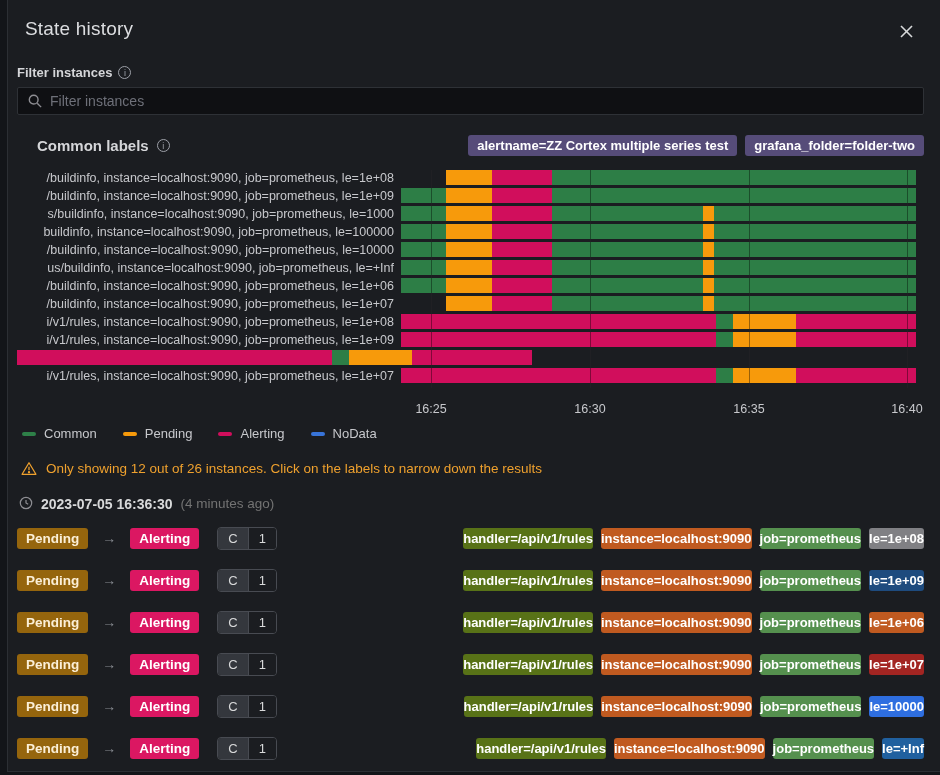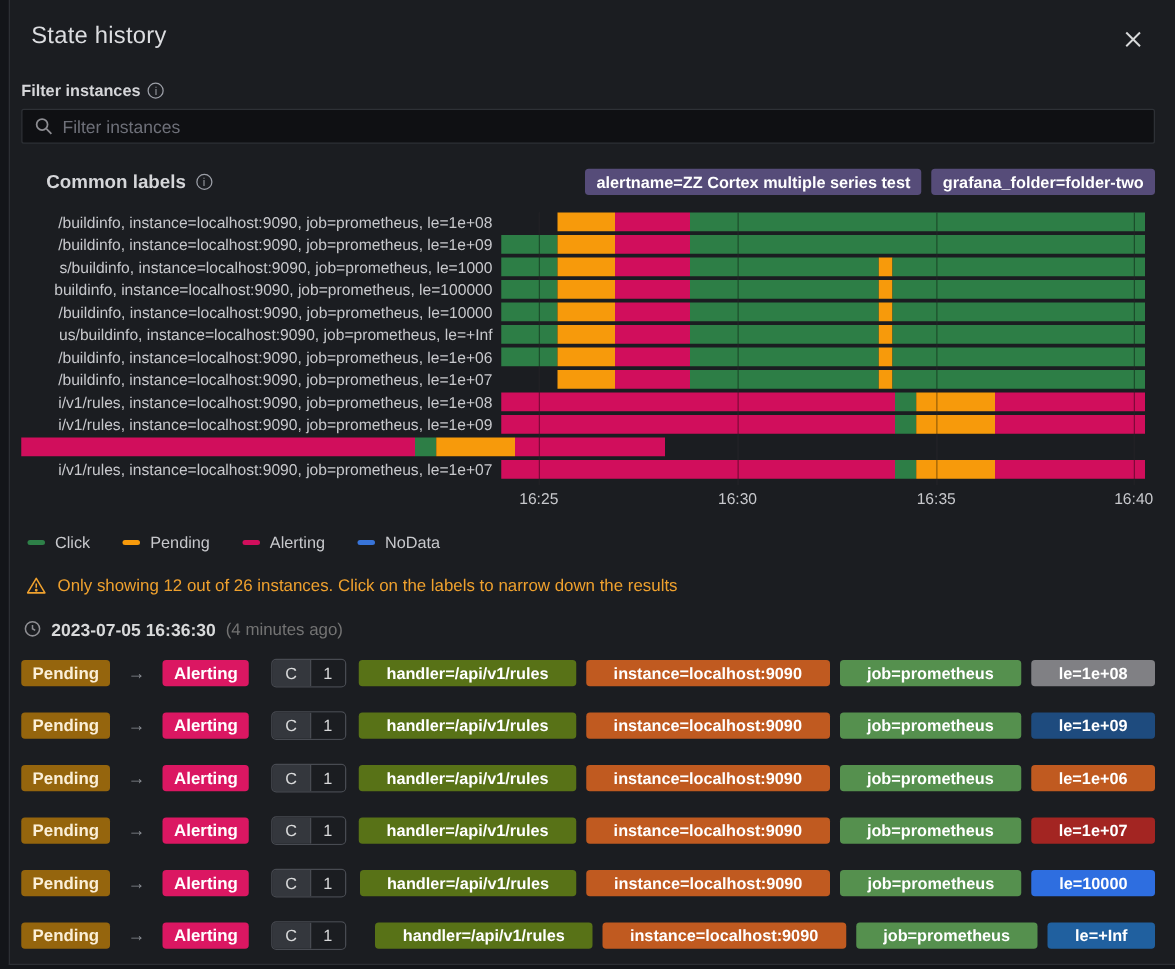--- a/index.html
+++ b/index.html
@@ -56,21 +56,21 @@
     font-size:12.5px; color:#C7C8CC; white-space:nowrap;
   }
   .c-bar { flex:0 0 515px; display:flex; position:relative; z-index:1; }
   .seg { height:100%; display:block; }
   .gridlines { position:absolute; left:384px; width:515px; top:0; height:213px; pointer-events:none; }
   .gridlines.under { z-index:0; }
   .gridlines.over  { z-index:2; }
   .gl { position:absolute; top:0; bottom:-5px; width:1px; }
   .gridlines.under .gl { background:rgba(204,204,220,0.14); }
   .gridlines.over  .gl { background:rgba(0,0,0,0.38); }
-  .x-axis { position:absolute; left:384px; width:515px; top:222px; height:18px; z-index:1; }
+  .x-axis { position:absolute; left:384px; width:515px; top:232px; height:18px; z-index:1; }
   .x-tick { position:absolute; transform:translateX(-50%); font-size:12.5px; color:#C7C8CC; white-space:nowrap; }
 
   .legend { display:flex; align-items:center; gap:26px; margin-left:5px; margin-bottom:20px; }
   .legend-item { display:flex; align-items:center; gap:8px; font-size:13px; color:#C7C8CC; cursor:pointer; }
   .legend-swatch { width:14px; height:4px; border-radius:2px; display:inline-block; }
 
   .warning { display:flex; align-items:center; gap:9px; margin-left:4px; margin-bottom:20px; color:#EFA12E; font-size:13.5px; }
   .warning svg { flex:0 0 auto; }
 
   .ts-row { display:flex; align-items:flex-start; gap:8px; margin-left:2px; margin-bottom:13px; }
@@ -79,21 +79,21 @@
 
   .t-row { display:flex; align-items:center; height:26px; margin-bottom:16px; }
   .state-badge { font-size:13.5px; font-weight:600; padding:3px 9px; border-radius:3px; white-space:nowrap; }
   .state-badge.pending { background:#95650D; color:#FBEFD7; }
   .state-badge.alerting { background:#DB1762; color:#FFFFFF; margin-left:0; }
   .t-arrow { color:#8A8D93; font-size:14px; margin:0 14px; }
   .count-badge { display:inline-flex; margin-left:18px; border:1px solid #484B52; border-radius:4px; overflow:hidden; font-size:13px; color:#D8D9DA; }
   .count-badge .c-cell { background:#34373D; padding:3px 10px; }
   .count-badge .n-cell { background:#1B1D21; padding:3px 10px; border-left:1px solid #484B52; }
   .t-chips { margin-left:auto; display:flex; gap:8px; }
-  .chip { color:#FFFFFF; font-size:13px; font-weight:600; padding:3px 22px; border-radius:3px; white-space:nowrap; cursor:pointer; }
+  .chip { color:#FFFFFF; font-size:13px; font-weight:600; padding:3px 0; border-radius:3px; white-space:nowrap; cursor:pointer; }
 </style>
 </head>
 <body>
 
 <div class="modal">
 
   <div class="modal-header">
     <div class="modal-title">State history</div>
     <button class="close-btn">
       <svg width="15" height="15" viewBox="0 0 15 15" fill="none" stroke-width="1.6">
@@ -287,21 +287,21 @@
         <span class="x-tick" style="left: 5.83%;">16:25</span>
         <span class="x-tick" style="left: 36.7%;">16:30</span>
         <span class="x-tick" style="left: 67.57%;">16:35</span>
         <span class="x-tick" style="left: 98.25%;">16:40</span>
       </div>
   </div>
 
   <div class="legend">
       <div class="legend-item">
         <span class="legend-swatch" style="background: rgb(46, 128, 72);"></span>
-        <span>Click</span>
+        <span>Common</span>
       </div>
       <div class="legend-item">
         <span class="legend-swatch" style="background: rgb(247, 154, 11);"></span>
         <span>Pending</span>
       </div>
       <div class="legend-item">
         <span class="legend-swatch" style="background: rgb(209, 14, 92);"></span>
         <span>Alerting</span>
       </div>
       <div class="legend-item">

